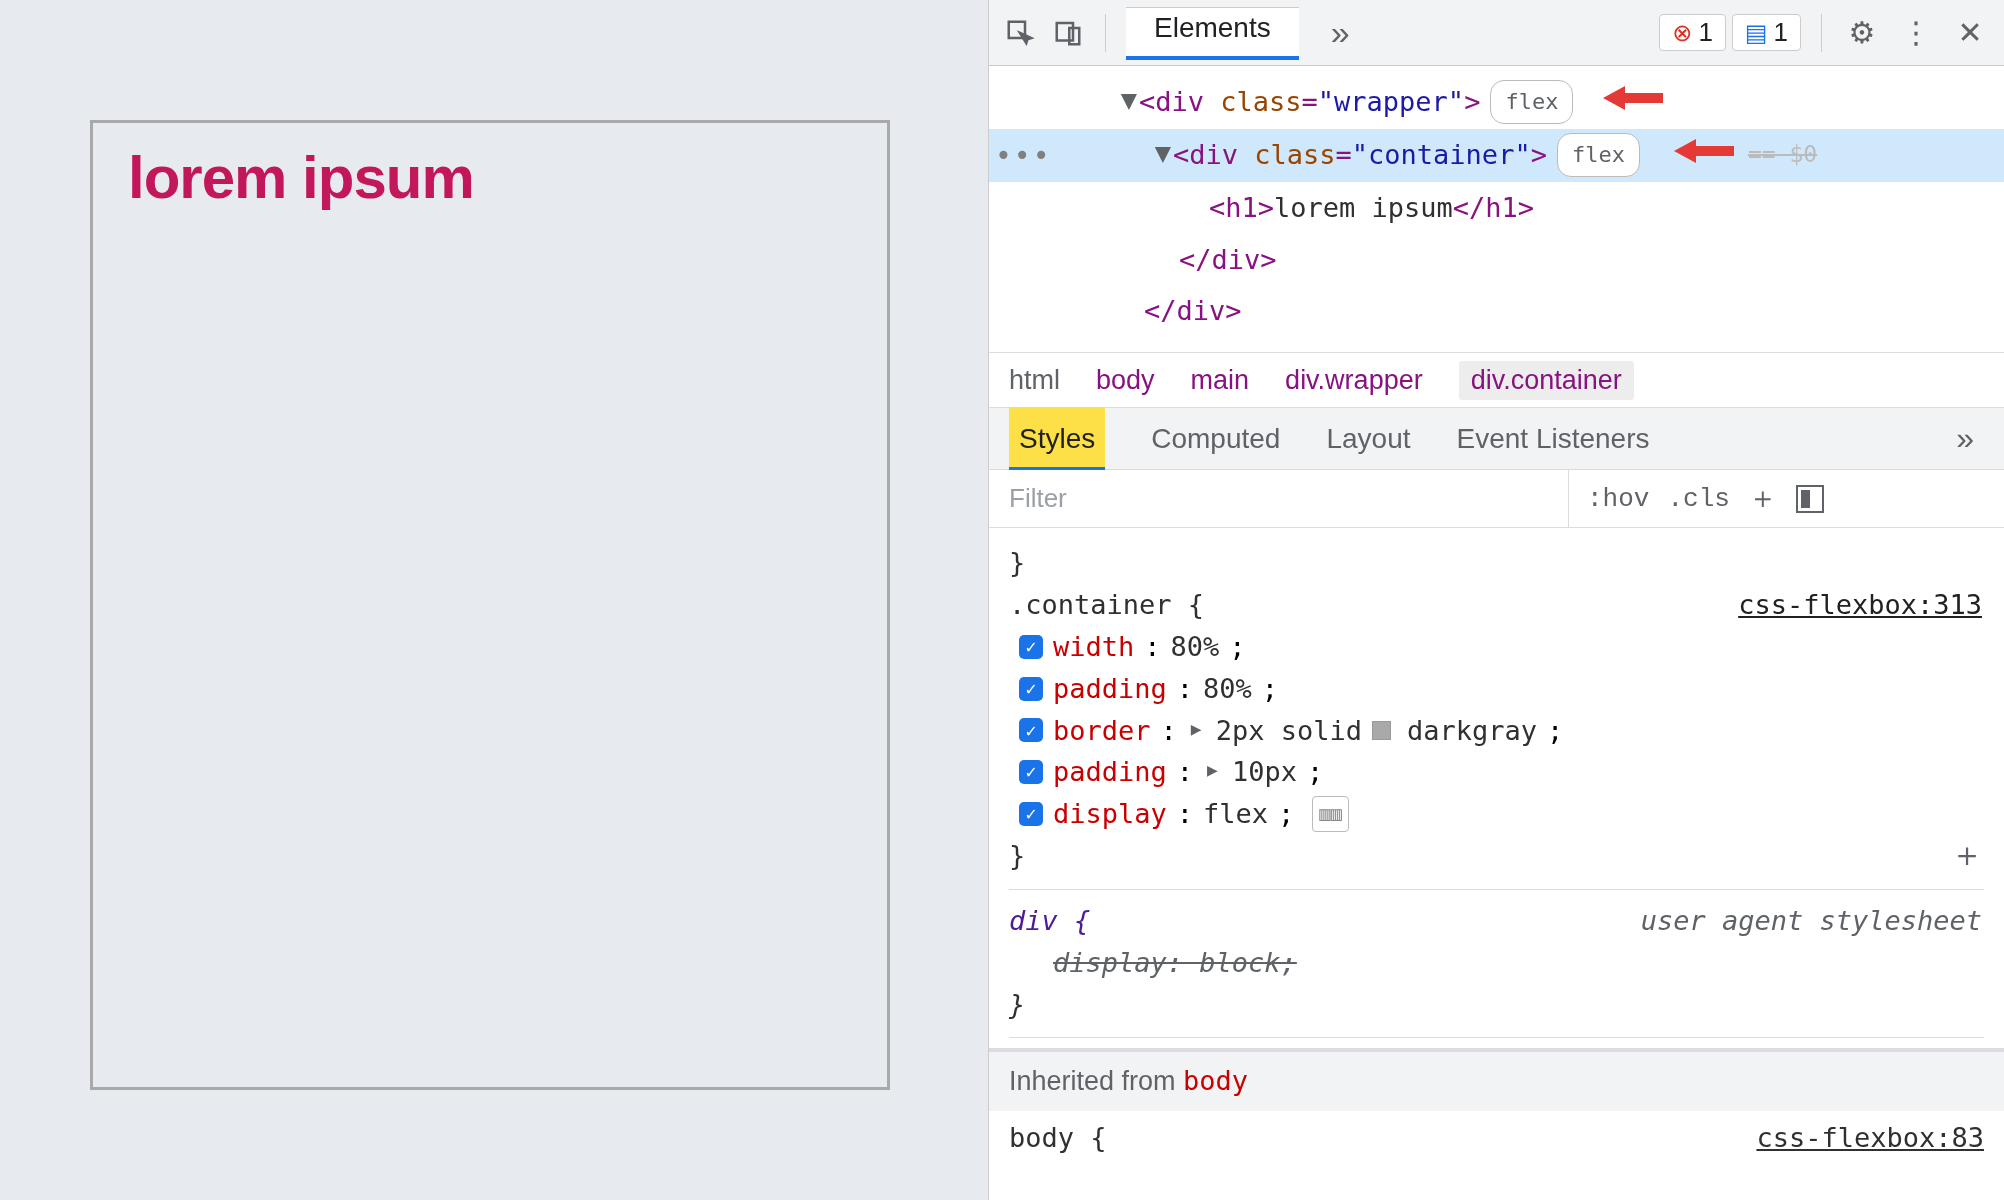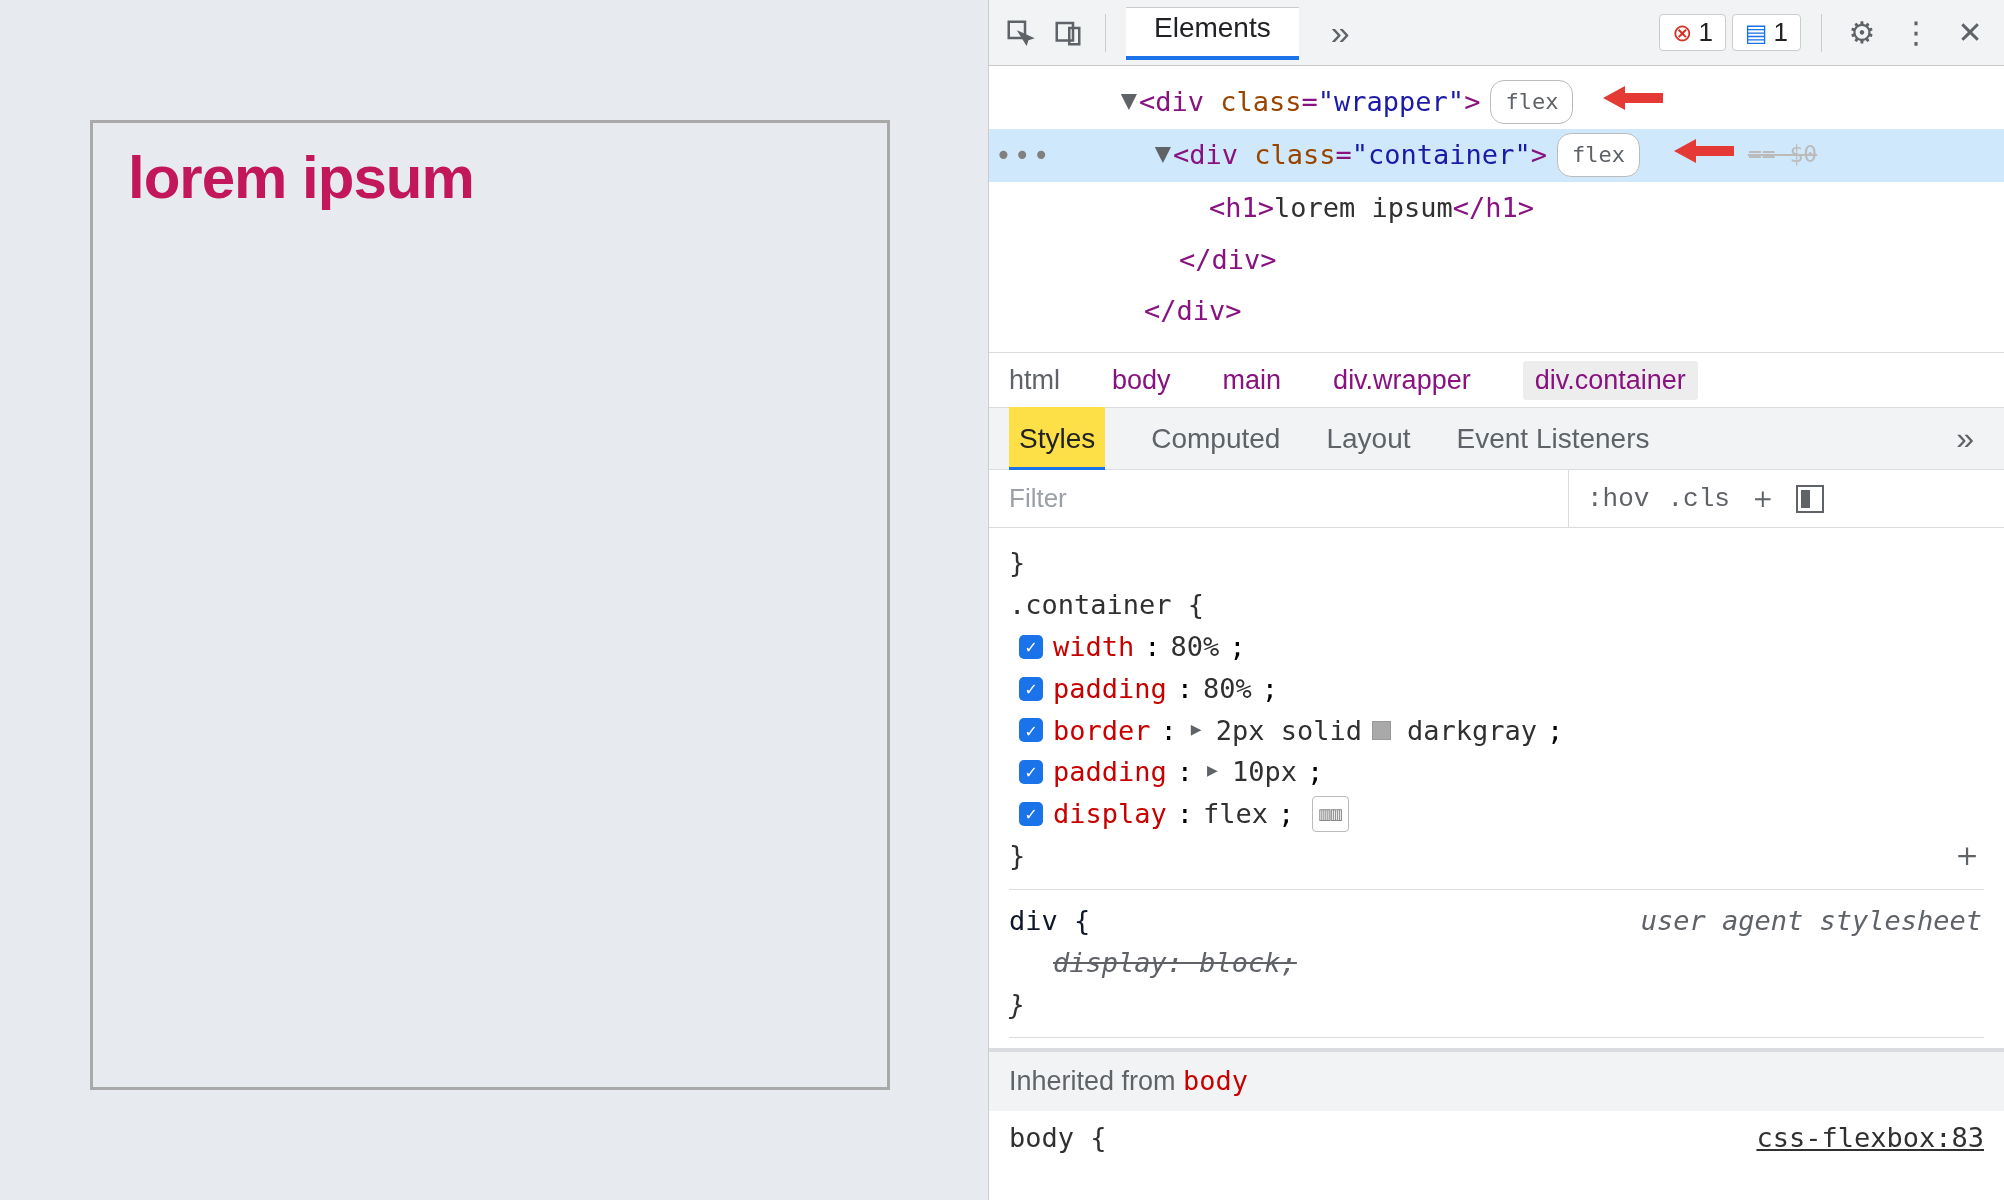--- a/index.html
+++ b/index.html
@@ -37,21 +37,21 @@
 .tag-brack { color: #881280; }
 .attr-name { color: #994500; }
 .attr-val { color: #1a1aa6; }
 .text-node { color: #303030; }
 .flexpill { display: inline-block; background: #fff; border: 1px solid #bbb; border-radius: 14px; padding: 0 14px; font-size: 22px; color: #5f6368; font-family: Menlo, monospace; margin-left: 10px; vertical-align: 2px; }
 .arrow-red { display: inline-block; vertical-align: middle; margin-left: 30px; }
 .arrow-red.sel { margin-left: 34px; }
 .eq0 { color: #bbb; margin-left: 14px; font-family: Menlo, monospace; font-size: 23px; vertical-align: 2px; }
 
 
-.breadcrumb { border-top: 1px solid #dadce0; border-bottom: 1px solid #dadce0; display: flex; align-items: center; height: 56px; padding: 0 20px; gap: 52px; font-size: 27px; }
+.breadcrumb { border-top: 1px solid #dadce0; border-bottom: 1px solid #dadce0; display: flex; align-items: center; height: 56px; padding: 0 20px; gap: 36px; font-size: 27px; }
 .breadcrumb span { color: #881280; cursor: pointer; }
 .breadcrumb span:first-child { color: #5f6368; }
 .breadcrumb .current { background: #ededed; padding: 4px 12px; border-radius: 3px; }
 
 
 .subtabs { display: flex; align-items: center; height: 62px; border-bottom: 1px solid #dadce0; background: #f1f3f4; padding-left: 20px; gap: 46px; font-size: 28px; color: #5f6368; }
 .subtabs .active { color: #202124; border-bottom: 4px solid #1a73e8; padding-bottom: 12px; padding-top: 16px; margin-bottom: -1px; background: #fde047; padding-left: 10px; padding-right: 10px; }
 .subtabs .more { margin-left: auto; margin-right: 30px; font-size: 32px; cursor: pointer; }
 
 
@@ -72,21 +72,21 @@
 .selector { color: #303030; }
 .decl { display: flex; align-items: center; gap: 10px; padding-left: 10px; }
 .chk { width: 24px; height: 24px; border-radius: 5px; background: #1a73e8; display: inline-flex; align-items: center; justify-content: center; color: #fff; font-size: 18px; font-weight: bold; }
 .prop { color: #c80000; }
 .val { color: #303030; }
 .expand-tri { color: #5f6368; margin: 0 4px; font-size: 18px; display: inline-block; transform: translateY(-2px); }
 .swatch { width: 19px; height: 19px; background: #a9a9a9; border: 1px solid #999; display: inline-block; vertical-align: -2px; margin-right: 6px; }
 .flex-glyph { display: inline-block; border: 1px solid #bbb; border-radius: 4px; padding: 2px 6px; font-size: 19px; color: #888; margin-left: 8px; vertical-align: 2px; }
 .add-plus { position: absolute; right: 0; bottom: 8px; font-size: 34px; color: #5f6368; cursor: pointer; }
 .struck { text-decoration: line-through; font-style: italic; color: #5f6368; }
-.ua .selector, .ua .brace { color: #0f172a; }
+.ua .selector, .ua .brace { font-style: italic; color: #4c1d95; }
 .inherited-hdr { border-top: 4px solid #dadce0; background: #f1f3f4; padding: 8px 20px; margin: 0 -20px; font-family: -apple-system, sans-serif; font-size: 27px; color: #5f6368; }
 .inherited-hdr .from-el { font-family: Menlo, monospace; color: #c80000; }
 .bottom-peek { display: flex; justify-content: space-between; padding: 6px 0 0; color: #303030; }
 .bottom-peek .src { text-decoration: underline; cursor: pointer; }
 </style>
 </head>
 <body>
 
 <div class="app">
 
@@ -165,20 +165,21 @@
       <span class="btn">.cls</span>
       <span class="plus">＋</span>
       <span class="box-icon"></span>
     </div>
 
     <div class="rules">
       <div class="rule-block" style="padding-top:4px;">
         <div style="color:#303030;">}</div>
         <div class="rule-head">
           <span class="selector">.container {</span>
+          <span class="src">css-flexbox:313</span>
         </div>
         <div class="decl">
             <span class="chk">✓</span>
             <span class="prop">width</span>
             <span>:</span> 
             <span class="val">80%</span>
             <span>;</span>
           </div>
         <div class="decl">
             <span class="chk">✓</span>

